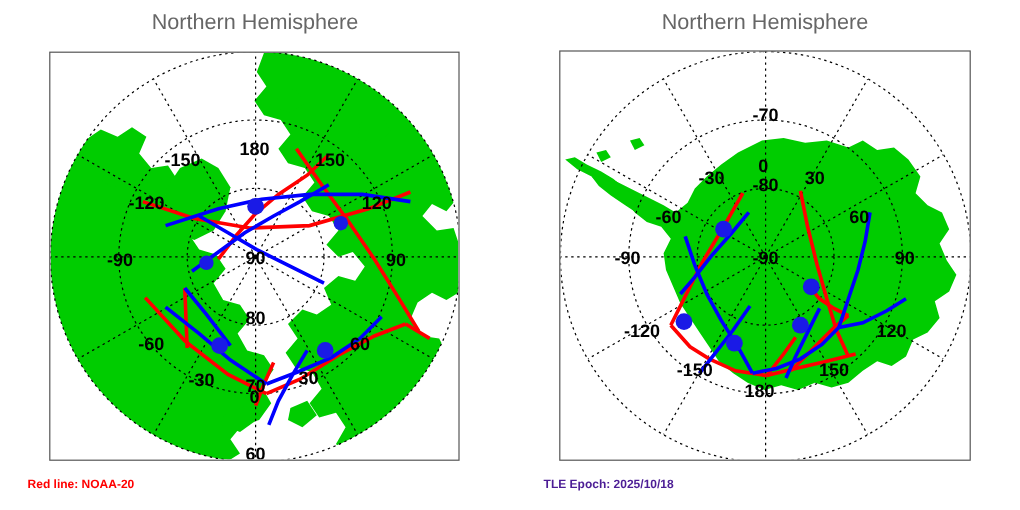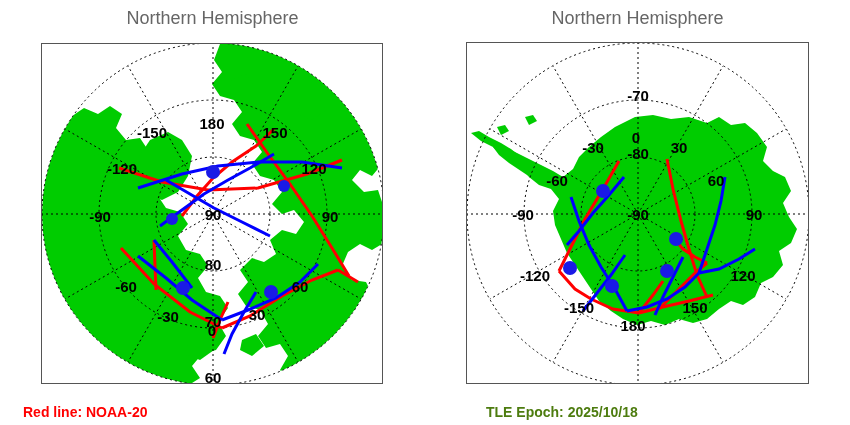--- a/index.html
+++ b/index.html
@@ -47,29 +47,29 @@
     position: absolute;
     border: 1px solid #555555;
     box-sizing: border-box;
     background: #ffffff;
     overflow: hidden;
   }
   .plotbox svg { display: block; }
 
   .footer {
     position: absolute;
-    bottom: 5px;
-    font-size: 14px;
+    bottom: 15px;
+    font-size: 10px;
     font-weight: bold;
     font-family: "Liberation Sans", sans-serif;
     white-space: nowrap;
   }
   .footer-red { left: 23px; color: #ff0000; }
   .footer-blue { left: 247px; color: #0000ff; }
-  .footer-epoch { left: 453px; color: #4d7c0f; margin-left: 33px; }
+  .footer-epoch { left: 453px; color: #4c1d95; }
 
   text.grid-label {
     font-family: "Liberation Sans", sans-serif;
     font-weight: bold;
     font-size: 15px;
     fill: #000000;
     stroke: none;
   }
 </style>
 </head>

